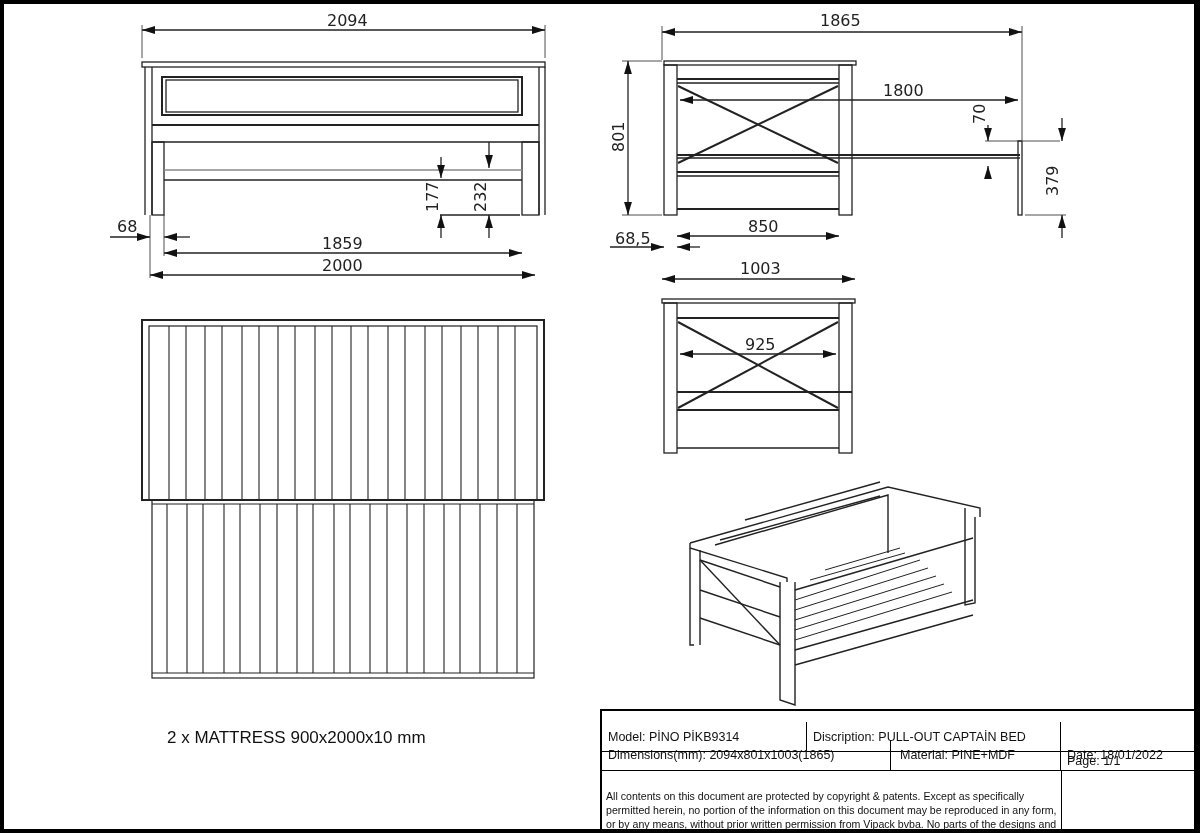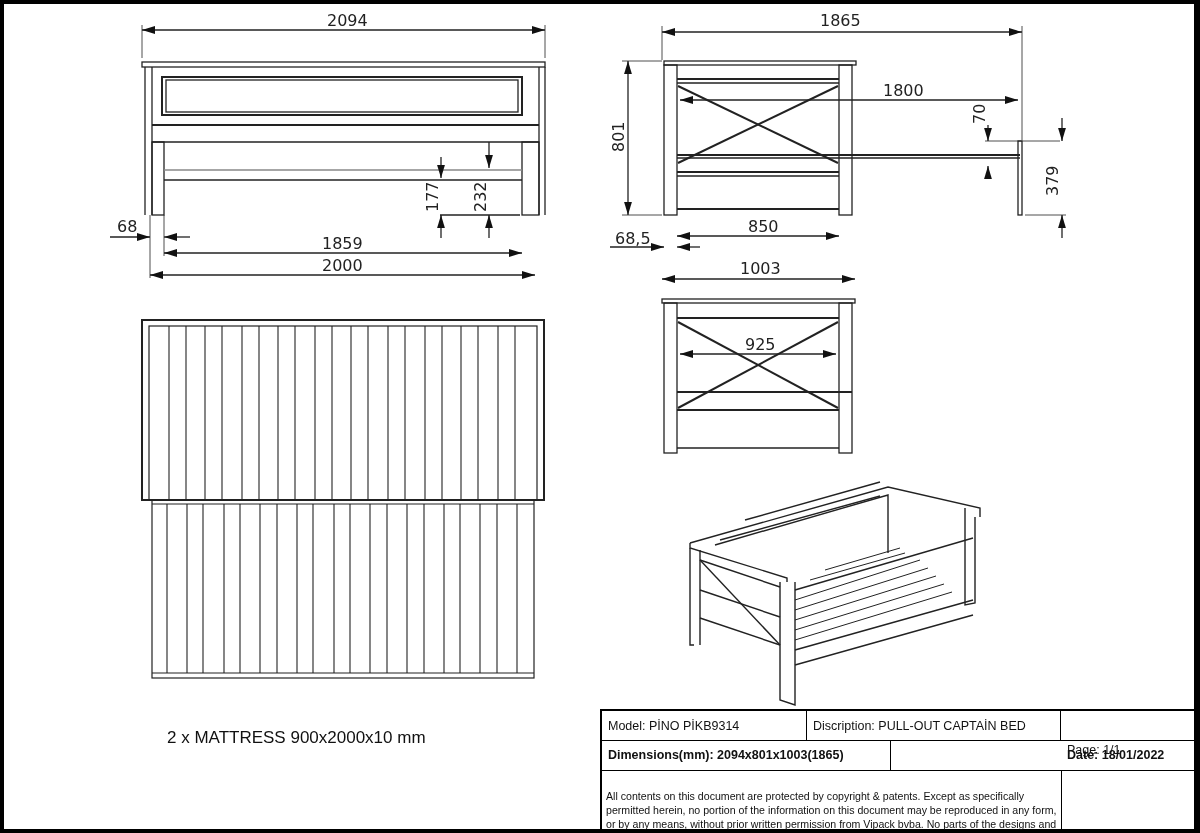--- a/index.html
+++ b/index.html
@@ -197,23 +197,24 @@
         <path d="M795,640 L952,592"></path>
         <path d="M810,580 L905,553"></path>
       <path d="M825,570 L900,548"></path>
     </g>
   </g>
 </svg>
 
 <div class="mattress">2 x MATTRESS 900x2000x10 mm</div>
 
 <div class="tb">
-  <div class="row" style="top:0;height:29px;">
+  <div class="row" style="top:11px;height:29px;">
     <div class="cell" style="left:0;width:205px;">Model: PİNO PİKB9314</div>
     <div class="cell" style="left:205px;width:254px;">Discription: PULL-OUT CAPTAİN BED</div>
     <div class="cell" style="left:459px;right:0;border-right:none;margin-top:39px;">Page: 1/1</div>
   </div>
-  <div class="row" style="top:29px;height:30px;font-weight:bold;">
+  <div class="row" style="top:29px;height:30px;">
     <div class="cell" style="left:0;width:289px;">Dimensions(mm): 2094x801x1003(1865)</div>
+    <div class="cell" style="left:289px;width:170px;padding-left:9px;">Material: PINE+MDF</div>
     <div class="cell" style="left:459px;right:0;border-right:none;">Date: 18/01/2022</div>
   </div>
   <div class="legal">All contents on this document are protected by copyright &amp; patents. Except as specifically permitted herein, no portion of the information on this document may be reproduced in any form, or by any means, without prior written permission from Vipack bvba. No parts of the designs and the products can be copied or transmitted. Product and drawings under Patent and Copyright.</div>
 </div>
 
 </body></html>

